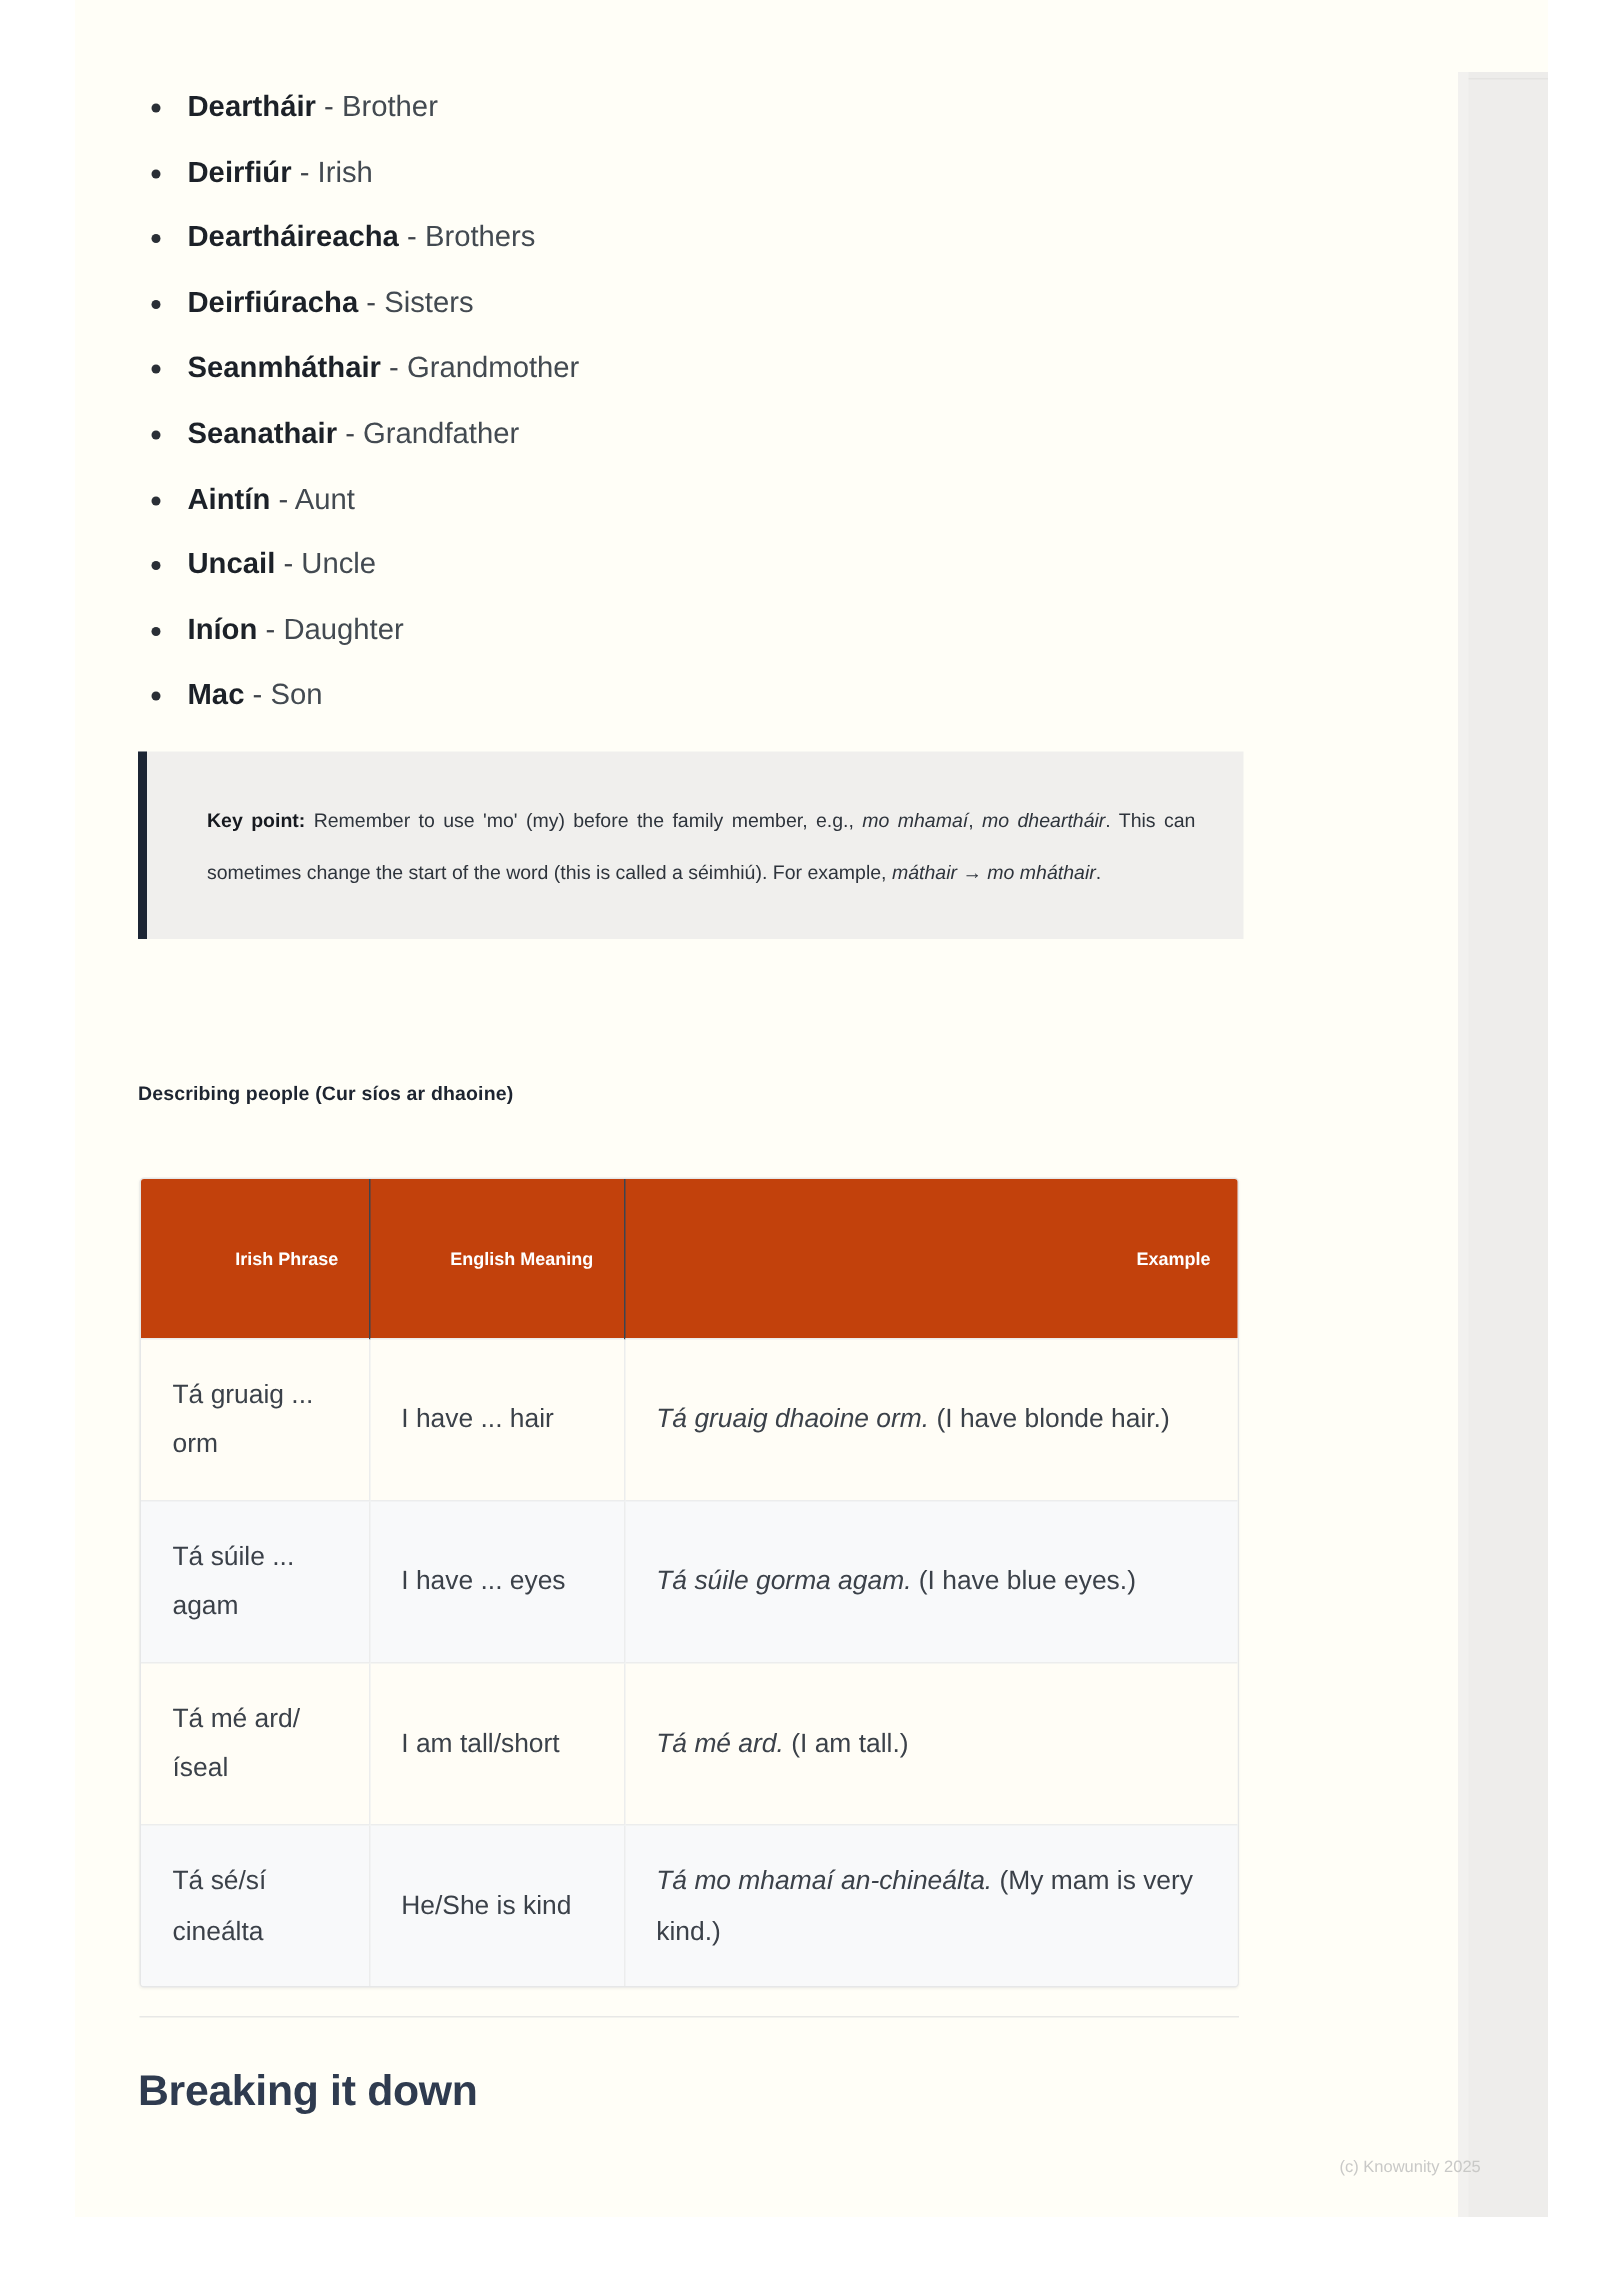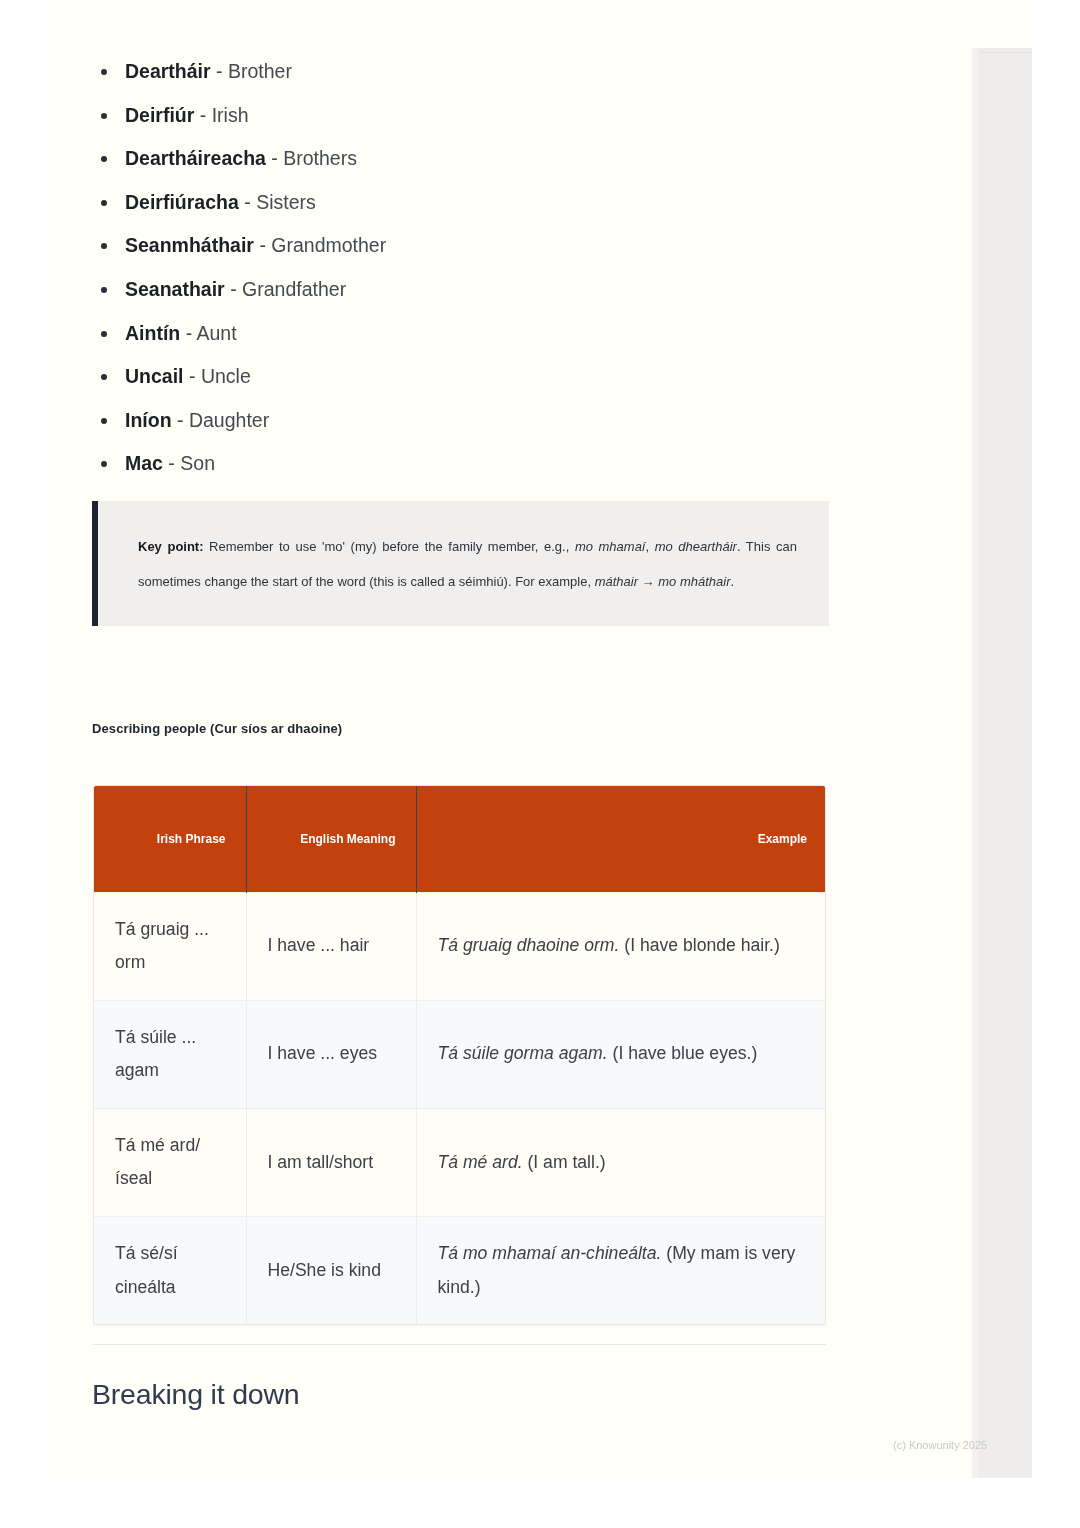--- a/index.html
+++ b/index.html
@@ -186,21 +186,21 @@
     top: 1344px;
     width: 733px;
     height: 1px;
     background: #e8e8e6;
   }
   .bighead {
     position: absolute;
     left: 0;
     top: 1378px;
     font-size: 28.5px;
-    font-weight: normal;
+    font-weight: bold;
     color: #2f3b4f;
     letter-spacing: -0.2px;
   }
 
   
   .watermark {
     position: absolute;
     left: 893px;
     top: 1439px;
     font-size: 11px;

